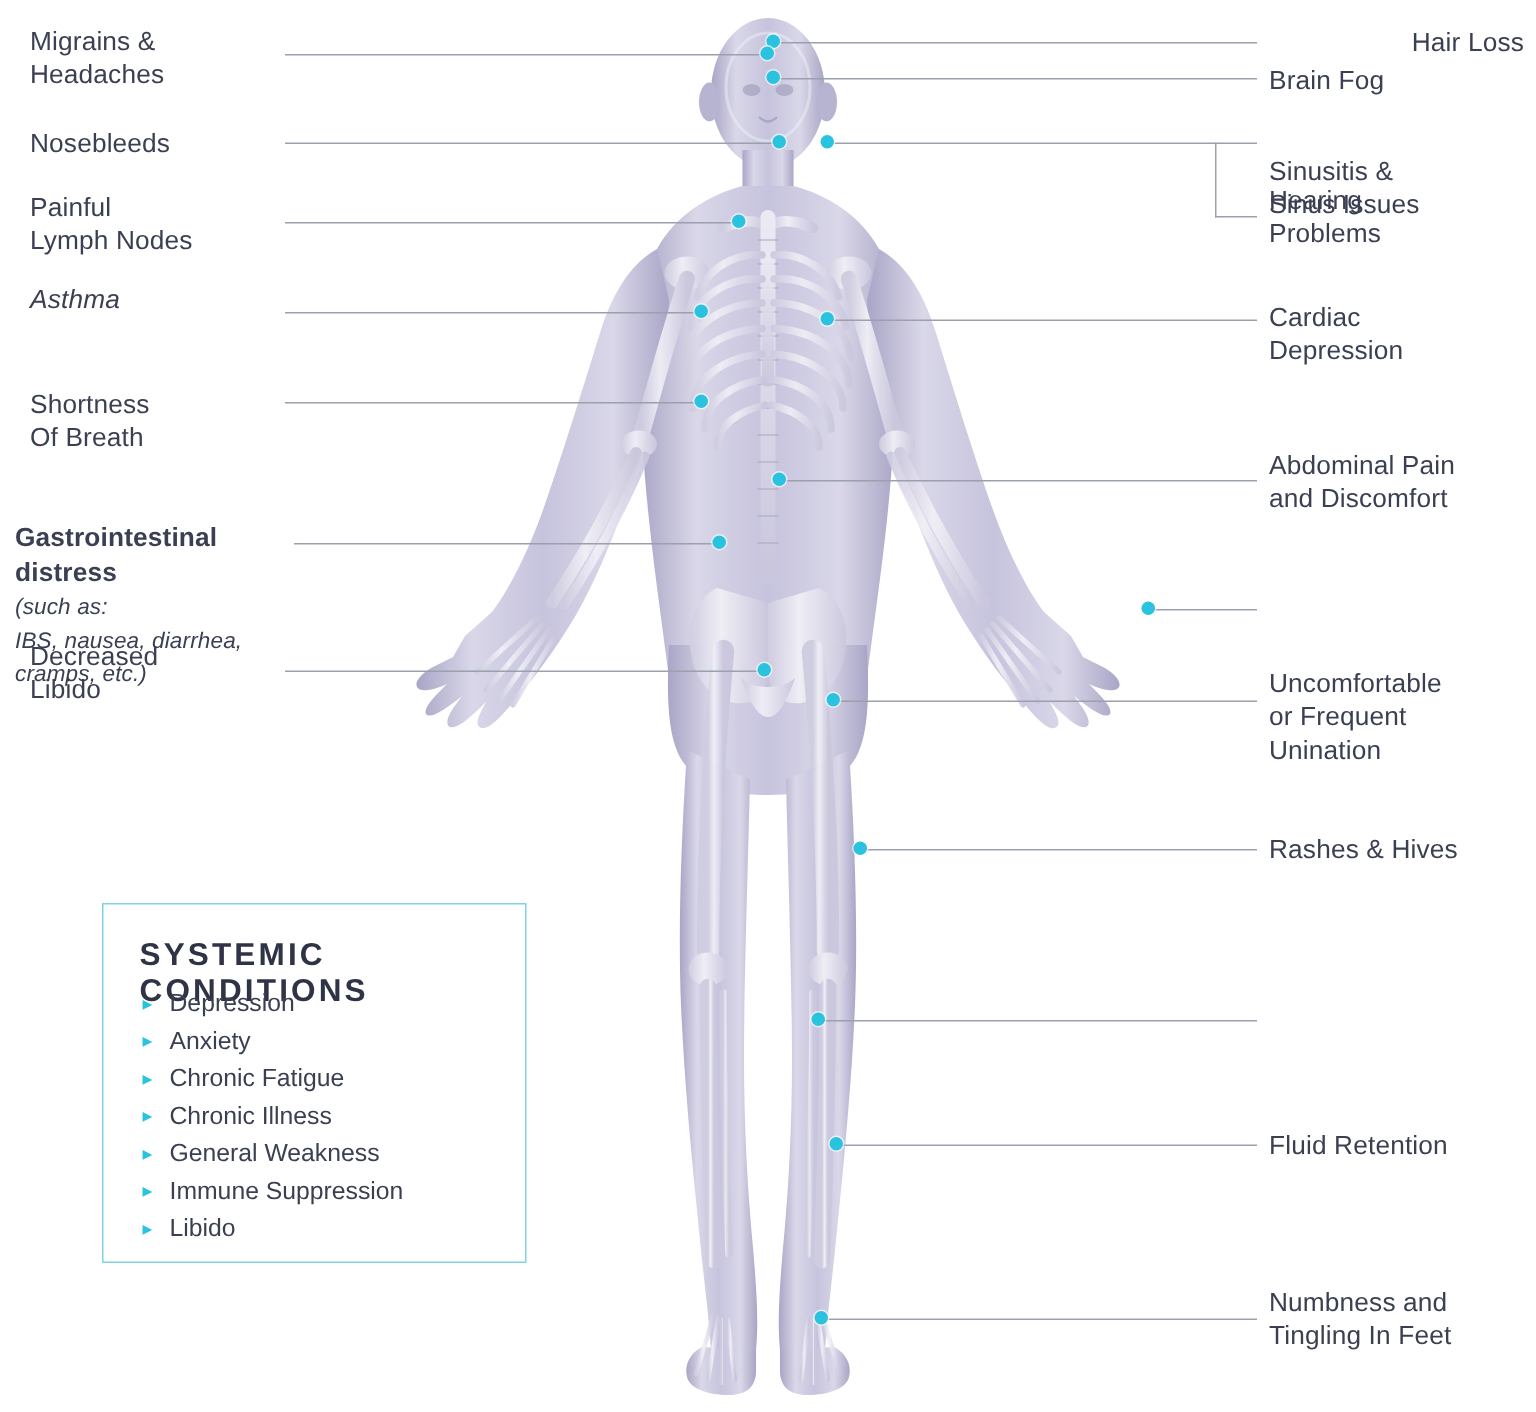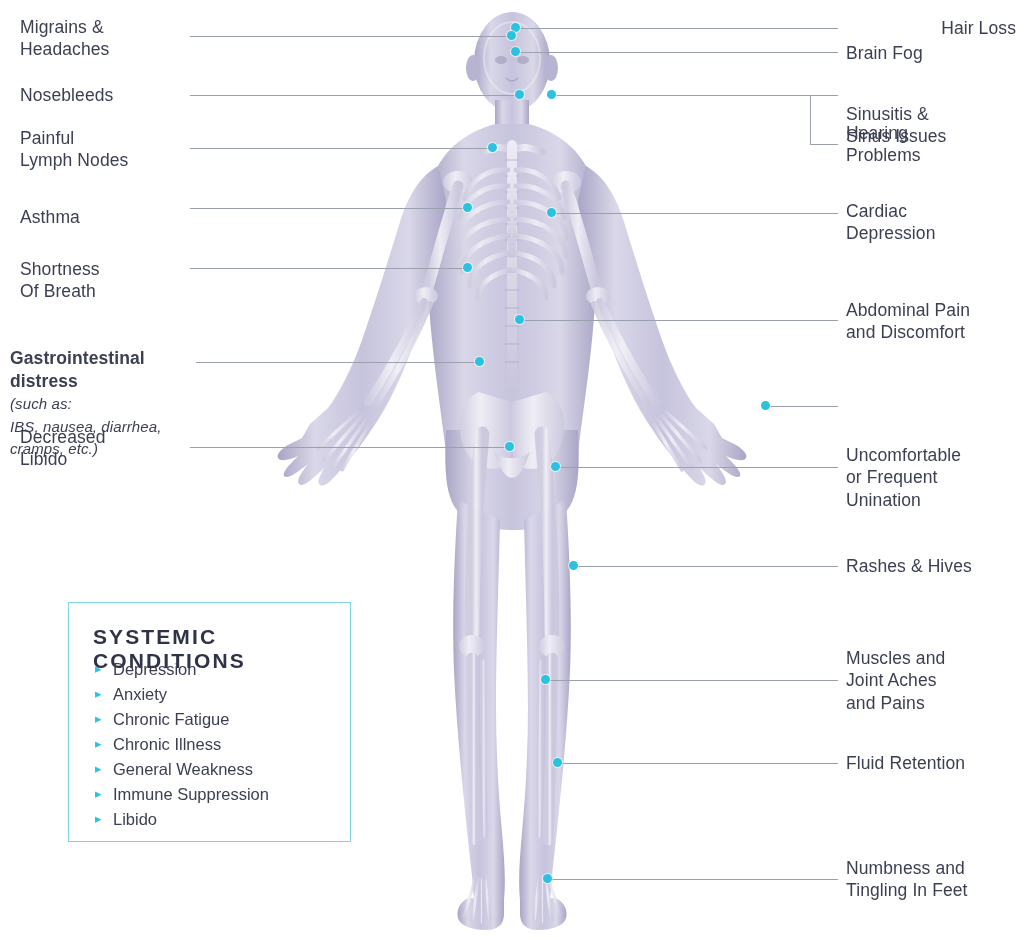--- a/index.html
+++ b/index.html
@@ -339,21 +339,21 @@
   <div class="dot" style="left:569px; top:561px;"></div>
   <div class="dot" style="left:541px; top:675px;"></div>
   <div class="dot" style="left:553px; top:758px;"></div>
   <div class="dot" style="left:543px; top:874px;"></div>
 
   <div class="label left" style="left:20px; top:16px; width:166px;">Migrains &amp;
 Headaches</div>
   <div class="label left" style="left:20px; top:84px; width:166px;">Nosebleeds</div>
   <div class="label left" style="left:20px; top:127px; width:166px;">Painful
 Lymph Nodes</div>
-  <div class="label left" style="left:20px; top:206px; width:166px;">Asthma</div>
+  <div class="label left" style="left:20px; top:188px; width:166px;font-style:italic;">Asthma</div>
   <div class="label left" style="left:20px; top:258px; width:166px;">Shortness
 Of Breath</div>
 
   <div class="label left" style="left:10px; top:325px; width:182px;">
     <b>Gastrointestinal
 distress</b>
     <span class="sub">(such as:
 IBS, nausea, diarrhea,
 cramps, etc.)</span>
   </div>
@@ -368,23 +368,20 @@
   <div class="label right" style="left:846px; top:122px; width:170px;">Hearing
 Problems</div>
   <div class="label right" style="left:846px; top:200px; width:170px;">Cardiac
 Depression</div>
   <div class="label right" style="left:846px; top:299px; width:180px;">Abdominal Pain
 and Discomfort</div>
   <div class="label right" style="left:846px; top:444px; width:178px;">Uncomfortable
 or Frequent
 Unination</div>
   <div class="label right" style="left:846px; top:555px; width:178px;">Rashes &amp; Hives</div>
-  <div class="label right" style="left:846px; top:647px; width:170px;">Muscles and
-Joint Aches
-and Pains</div>
   <div class="label right" style="left:846px; top:752px; width:178px;">Fluid Retention</div>
   <div class="label right" style="left:846px; top:857px; width:178px;">Numbness and
 Tingling In Feet</div>
 
   <div class="sys-box">
     <div class="sys-title">SYSTEMIC CONDITIONS</div>
     <ul class="sys-list">
       <li>
         <span class="chev">▸</span>
         <span>Depression</span>

